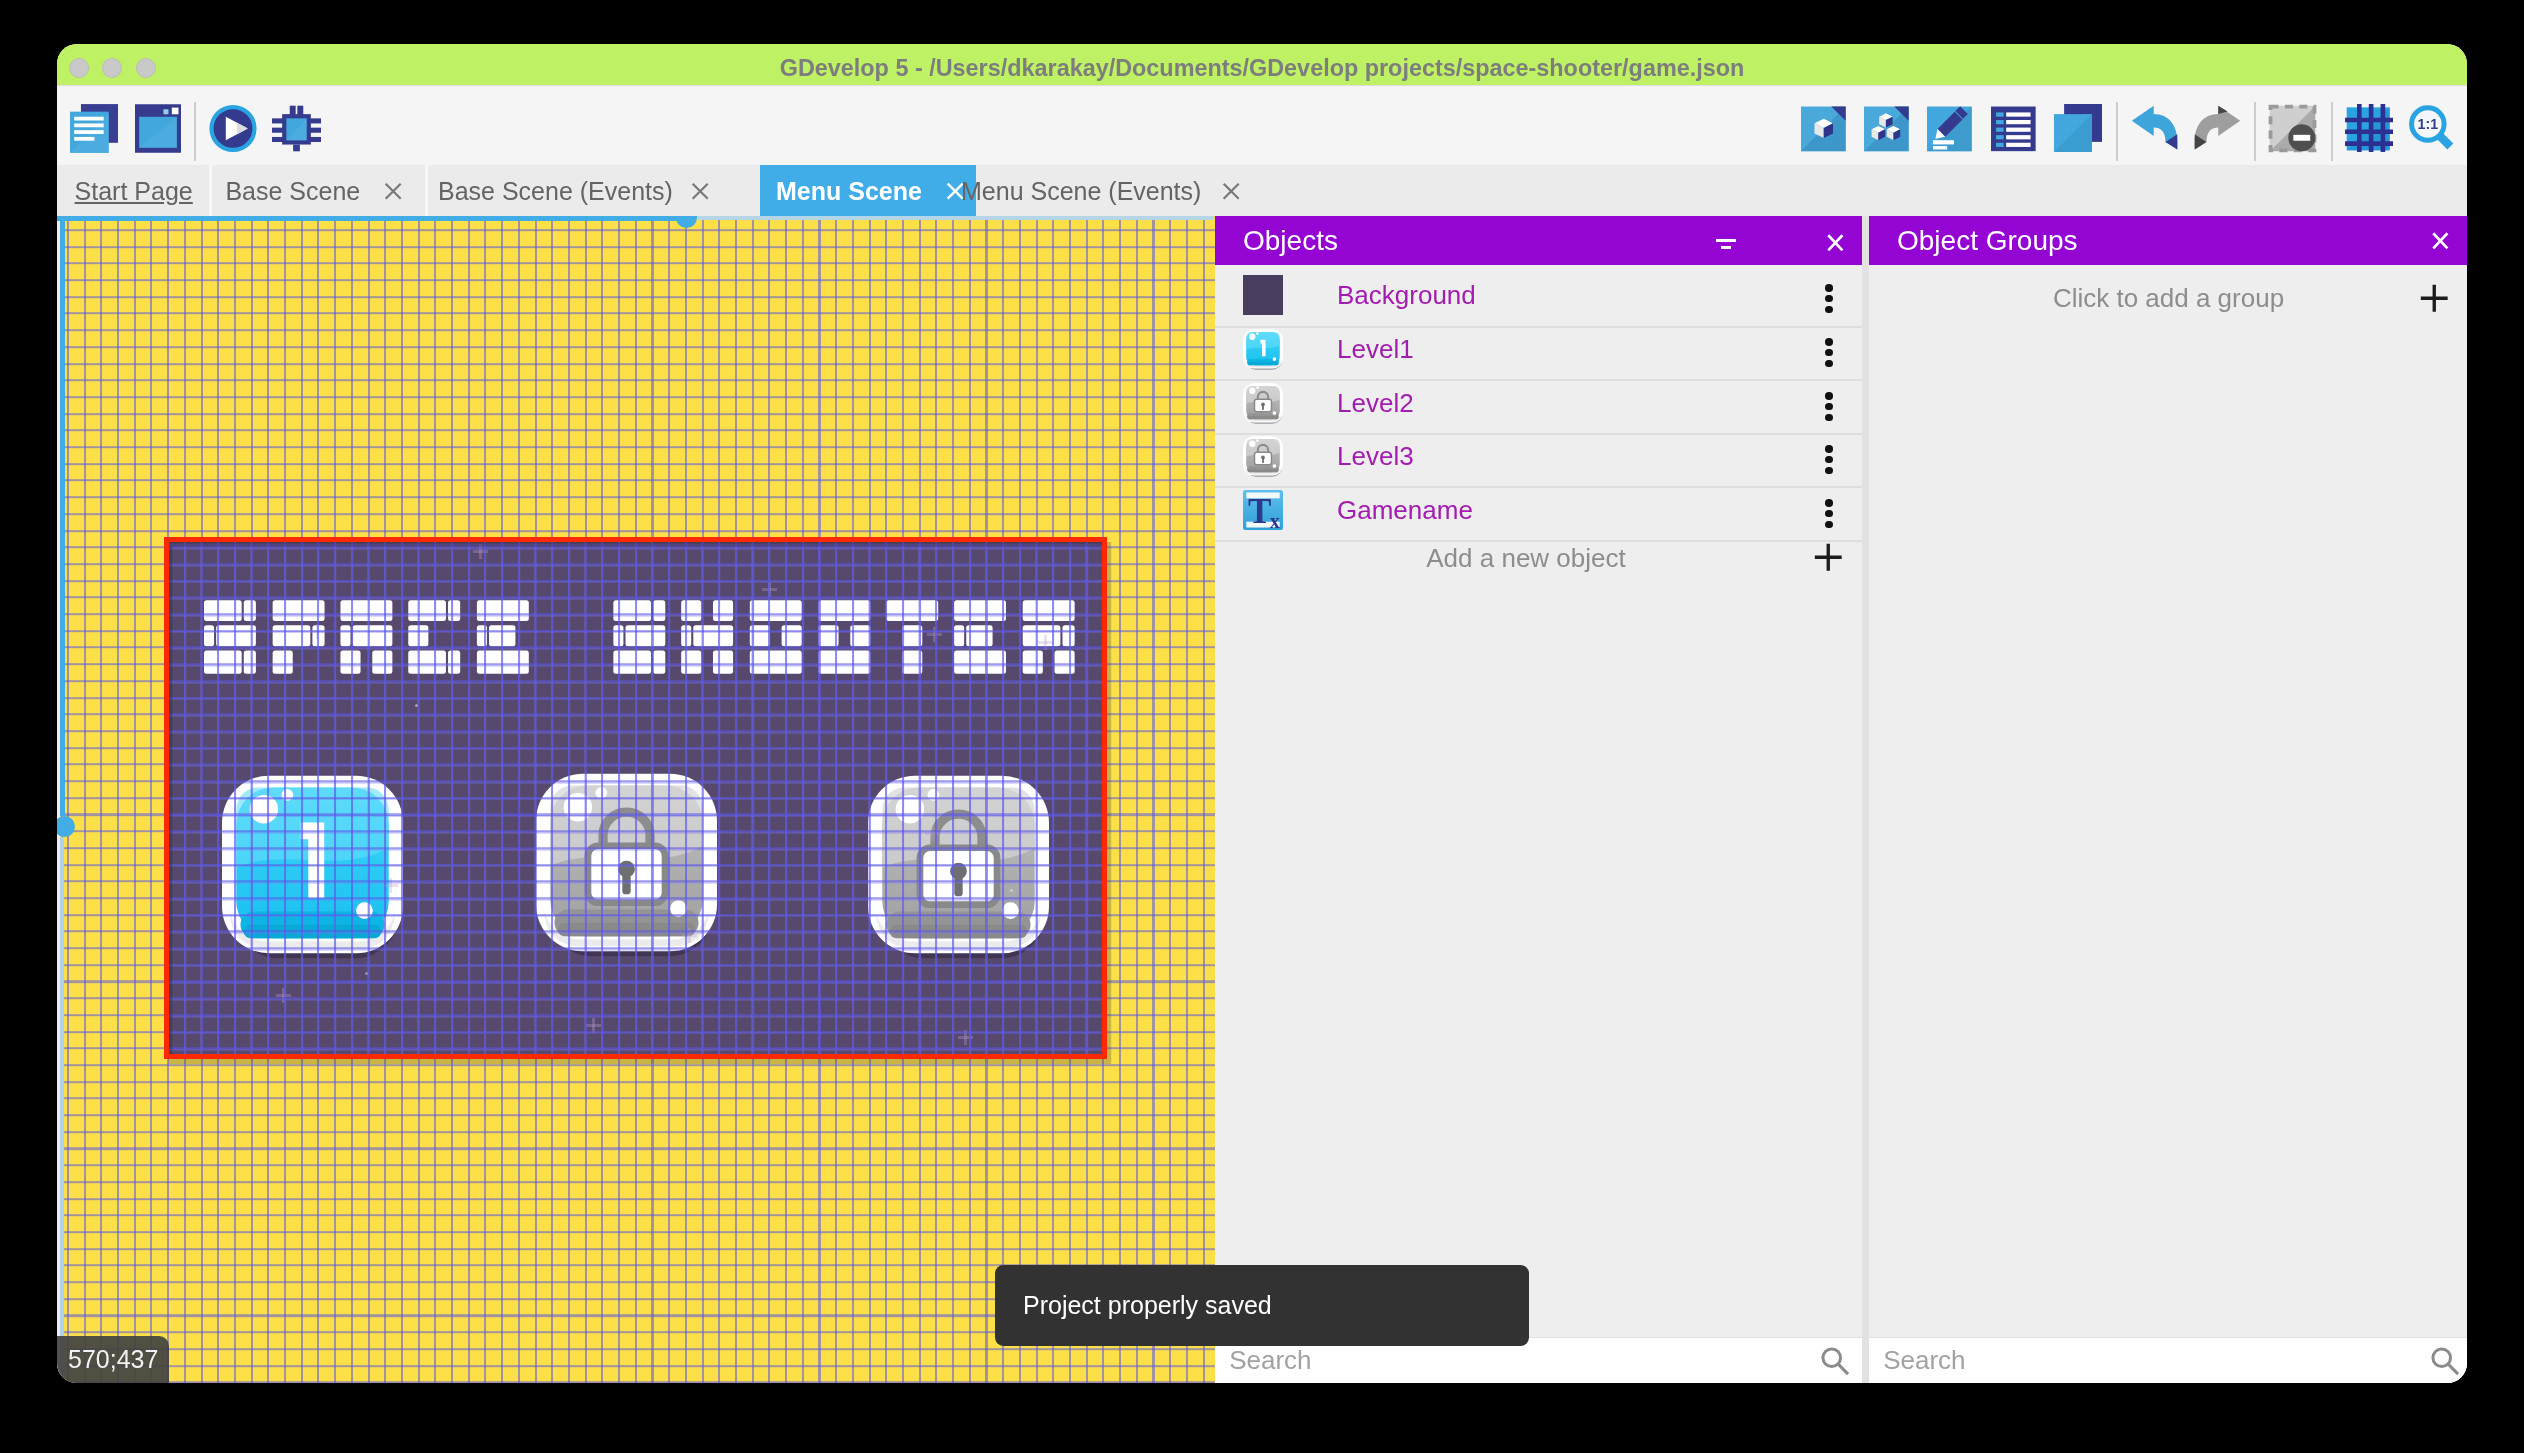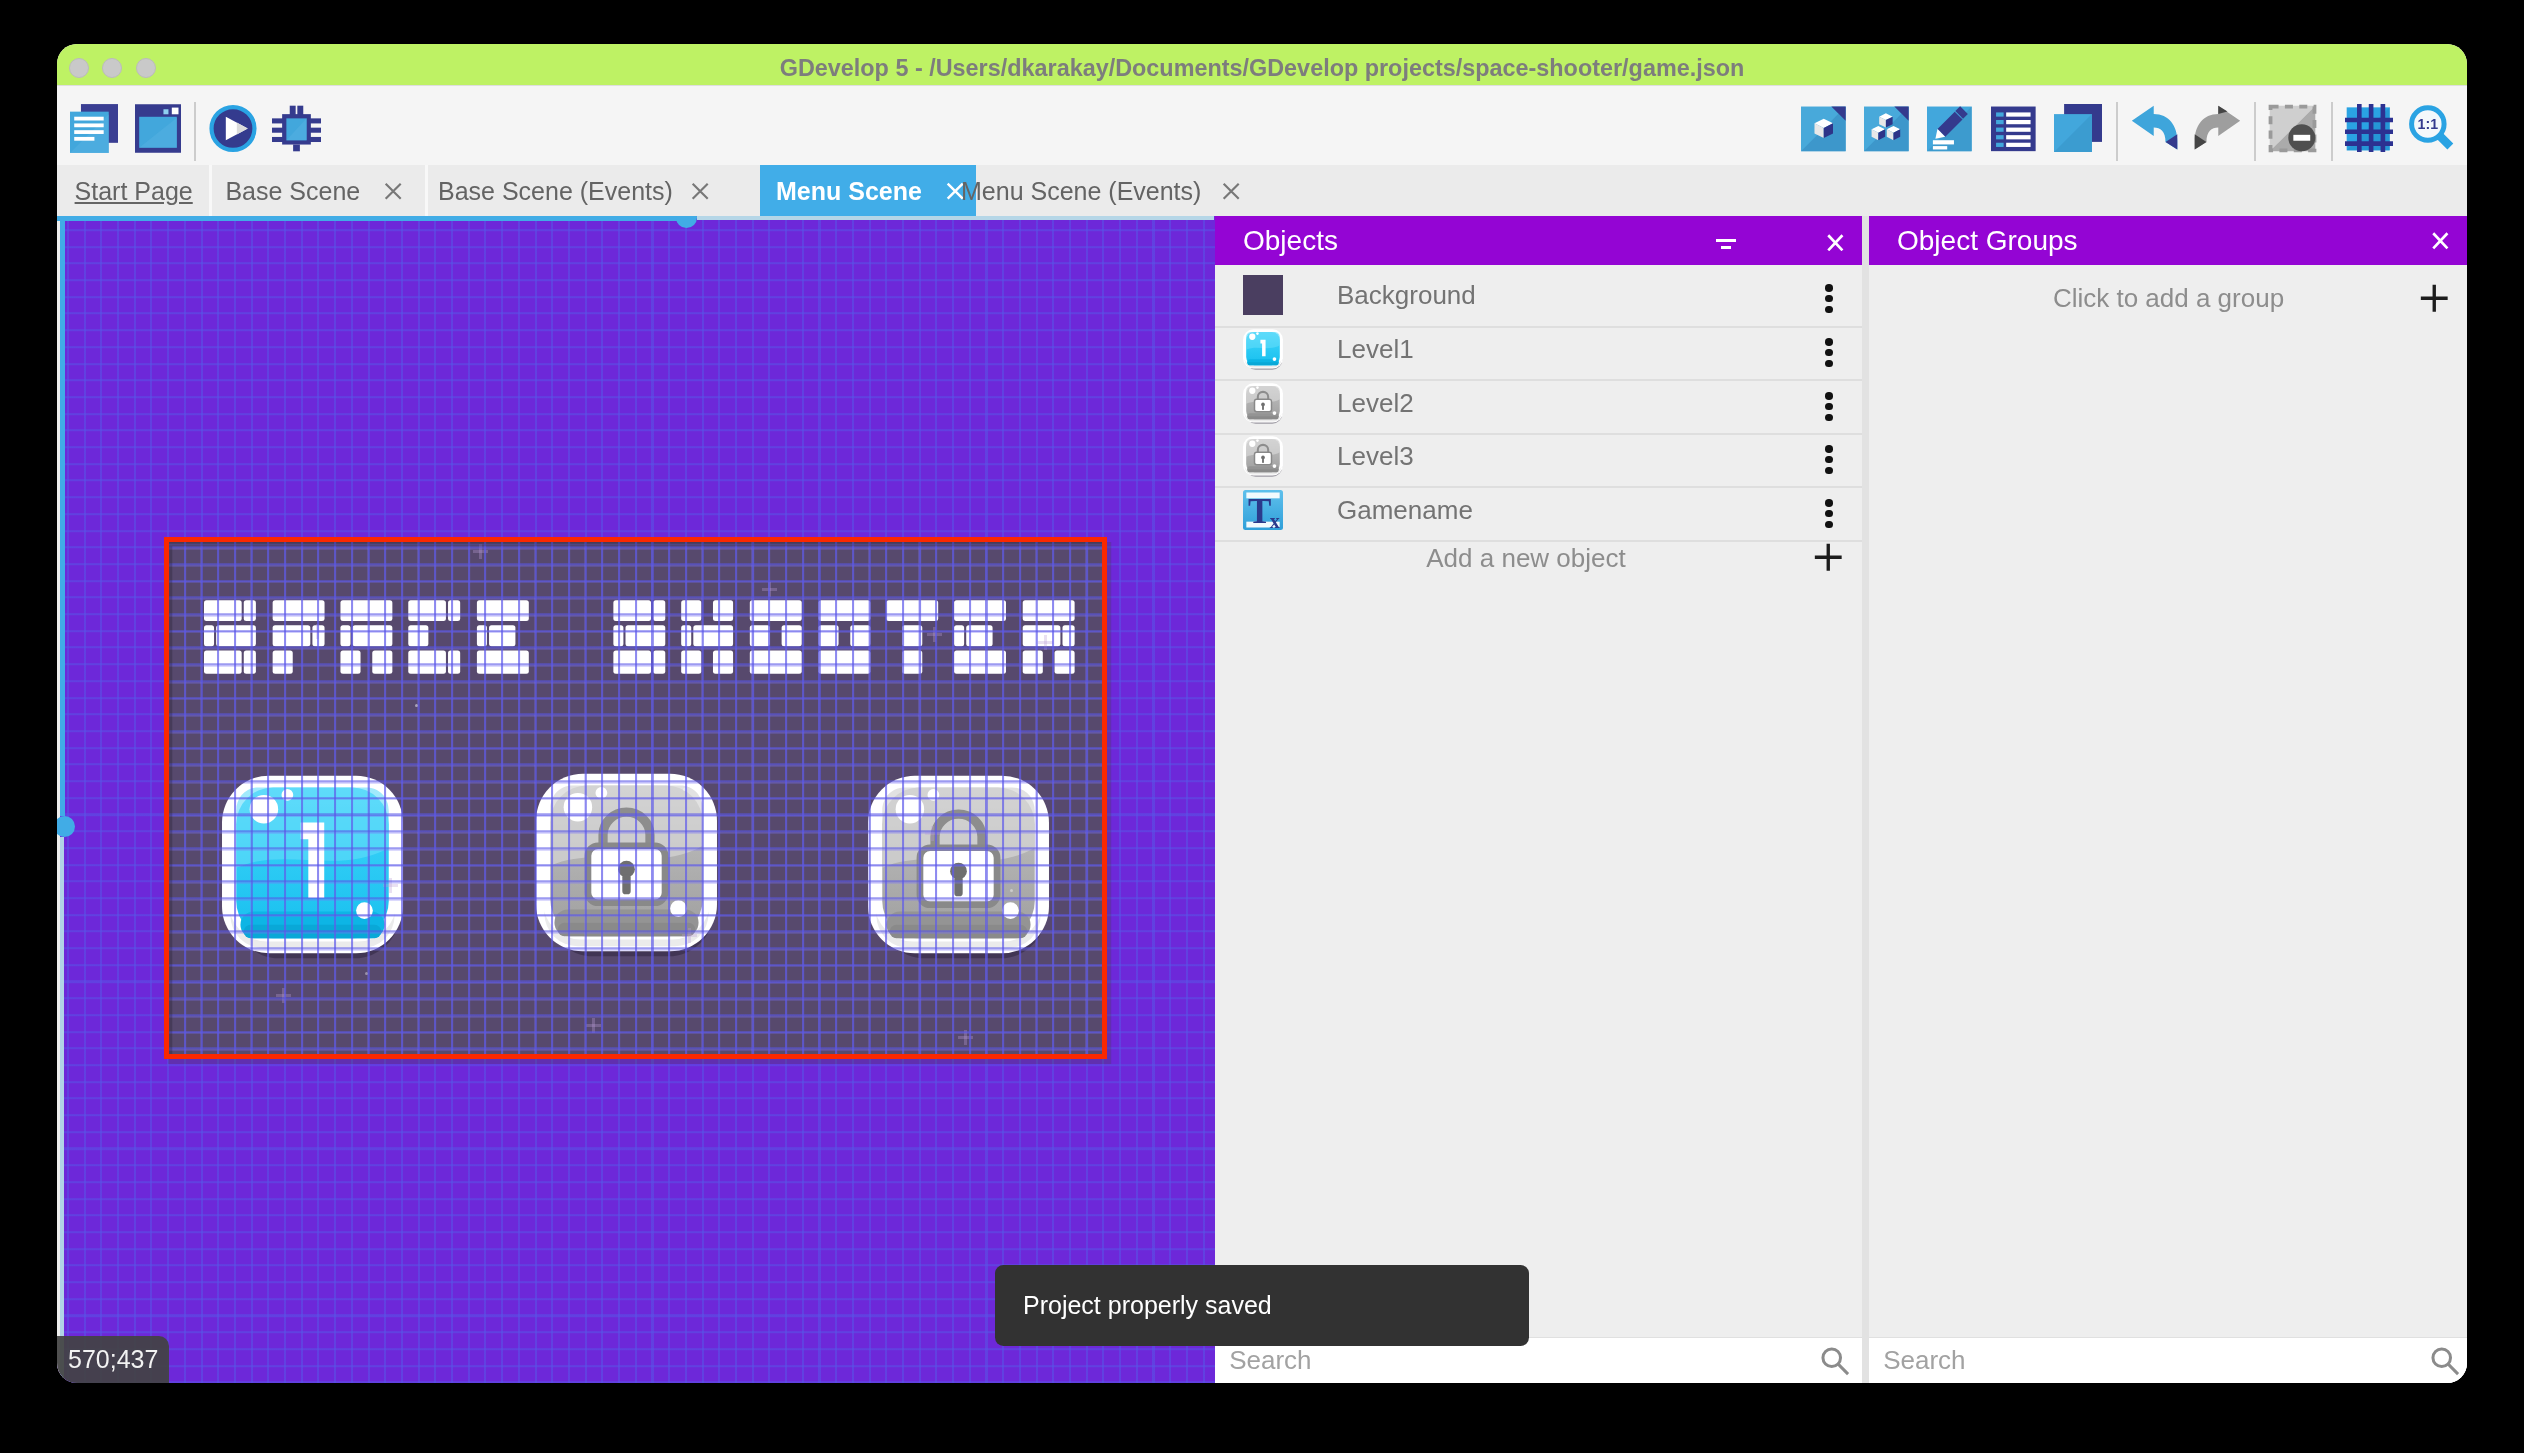--- a/index.html
+++ b/index.html
@@ -18,21 +18,21 @@
   
   #toolbar { position:absolute; left:0; top:50px; width:100%; height:70px; background:#f5f5f5; }
   .ticon { position:absolute; top:10px; }
   .tsep { position:absolute; top:7.5px; width:1.7px; height:59px; background:#cccccc; }
   
   #tabbar { position:absolute; left:0; top:121px; width:100%; height:52px; background:#ebebeb; }
   .tab { position:absolute; top:0; height:52px; }
   .tab .lbl { position:absolute; top:0; height:52px; line-height:52px; font-size:25px; color:#646464; white-space:nowrap; }
   .tabsep { position:absolute; top:0; width:2.5px; height:52px; background:#f8f8f8; }
   
-  #canvas { position:absolute; left:0; top:172px; width:1158px; height:1167px; background:#6d28d9; overflow:hidden;padding-left:33px; }
+  #canvas { position:absolute; left:0; top:172px; width:1158px; height:1167px; background:#fde047; overflow:hidden;padding-left:33px; }
   #gridoverlay { position:absolute; left:0; top:0; width:100%; height:100%; z-index:5;
     background-image:
       repeating-linear-gradient(to right, rgba(88,85,230,0.55) 0 2px, transparent 2px 16.7px),
       repeating-linear-gradient(to bottom, rgba(88,85,230,0.55) 0 2px, transparent 2px 16.7px);
     background-position:10px 13.2px; pointer-events:none; }
   #scene { position:absolute; left:107px; top:321px; width:943px; height:522px;
     background:#57496d; z-index:2; overflow:hidden; }
   #scene::after { content:""; position:absolute; left:0; top:0; right:0; bottom:0; z-index:5;
     background-image:
       repeating-linear-gradient(to right, rgba(122,113,248,0.38) 0 2px, transparent 2px 16.7px),
@@ -42,21 +42,21 @@
     border:5.9px solid #fb2800; z-index:6;
     box-shadow: 4.2px 5px 0 rgba(70,70,70,0.28); }
   #sceneborder::after { content:""; position:absolute; left:0; top:0; right:0; bottom:0;
     box-shadow: inset 3.3px 4.2px 0 rgba(30,25,40,0.28); }
   
   .scrX { position:absolute; z-index:7; }
   
   .panel { position:absolute; top:172px; bottom:0; background:#eeeeee; }
   .phead { position:absolute; left:0; top:0; width:100%; height:49px; background:#9405d4; }
   .phead .pt { position:absolute; left:28px; top:0; height:49px; line-height:49px; color:#fff; font-size:28px; }
-  .row-label { position:absolute; font-size:26px; color:#737373; height:54px; line-height:54px; }
+  .row-label { position:absolute; font-size:26px; color:#a21caf; height:54px; line-height:54px; }
   .divider { position:absolute; left:0; width:100%; height:1.7px; background:#dedede; }
   .kebab { position:absolute; width:7.5px; z-index:2; }
   .kebab i { display:block; width:7.5px; height:7.5px; border-radius:50%; background:#111; margin-bottom:3.3px; }
   .srch { position:absolute; left:0; bottom:0; width:100%; height:46px; background:#fff;
     border-top:1.7px solid #e0e0e0; }
   .srch .ph { position:absolute; left:14.2px; top:0; height:44px; line-height:44px; color:#a2a2a2; font-size:26px; }
   
   #toast { position:absolute; left:938px; top:1221px; width:534px; height:81px; background:#323232;
     border-radius:8.4px; z-index:40; }
   #toast span { position:absolute; left:28px; top:0; height:81px; line-height:81px; color:#fff; font-size:25px; }

